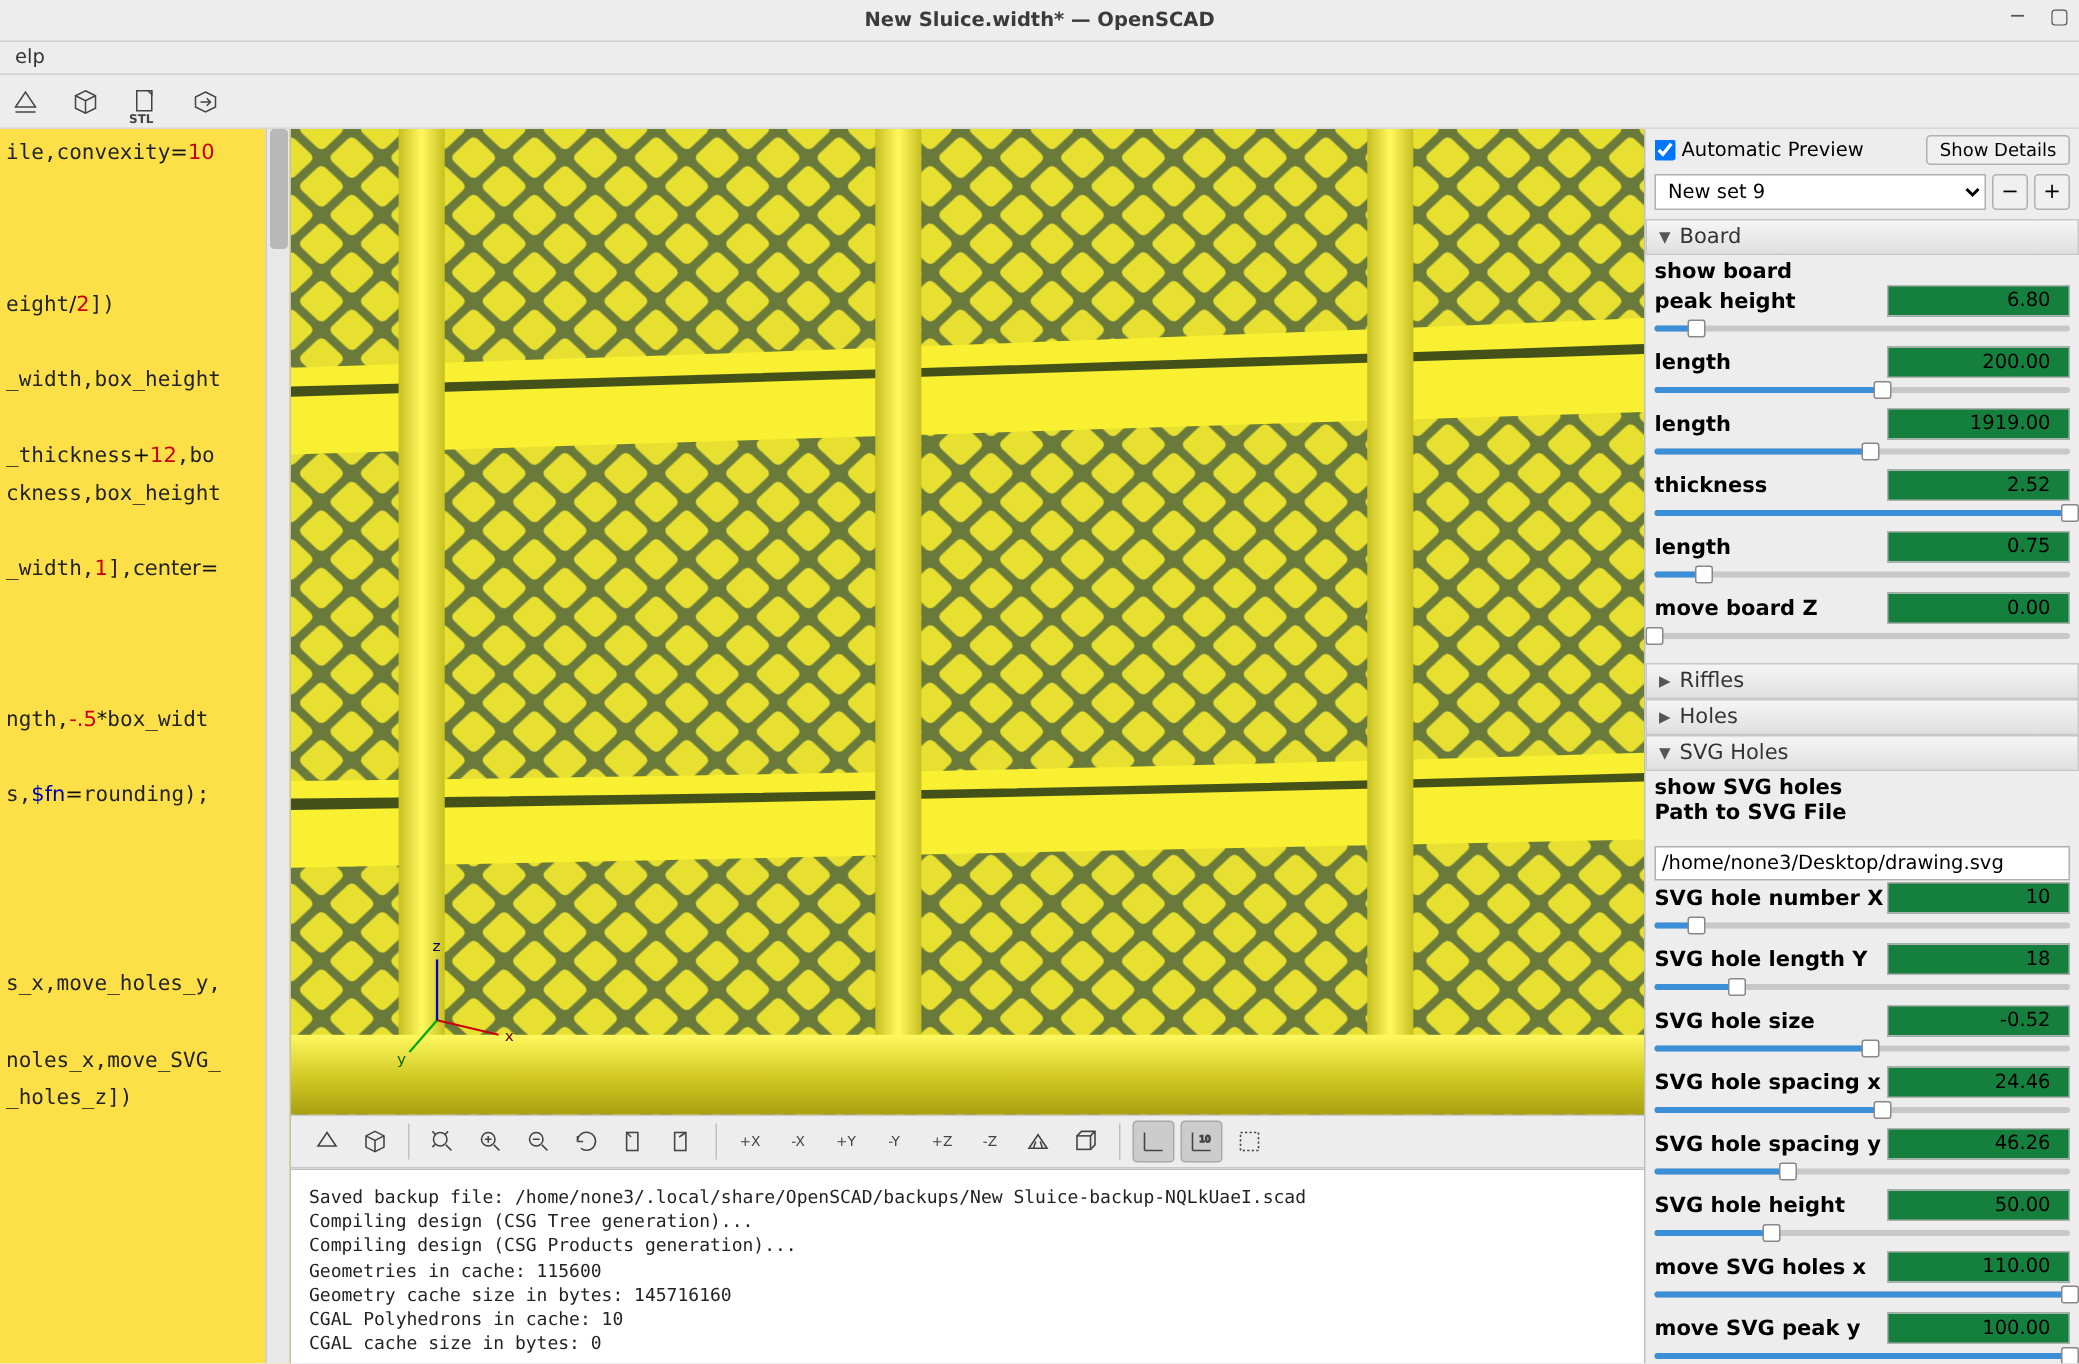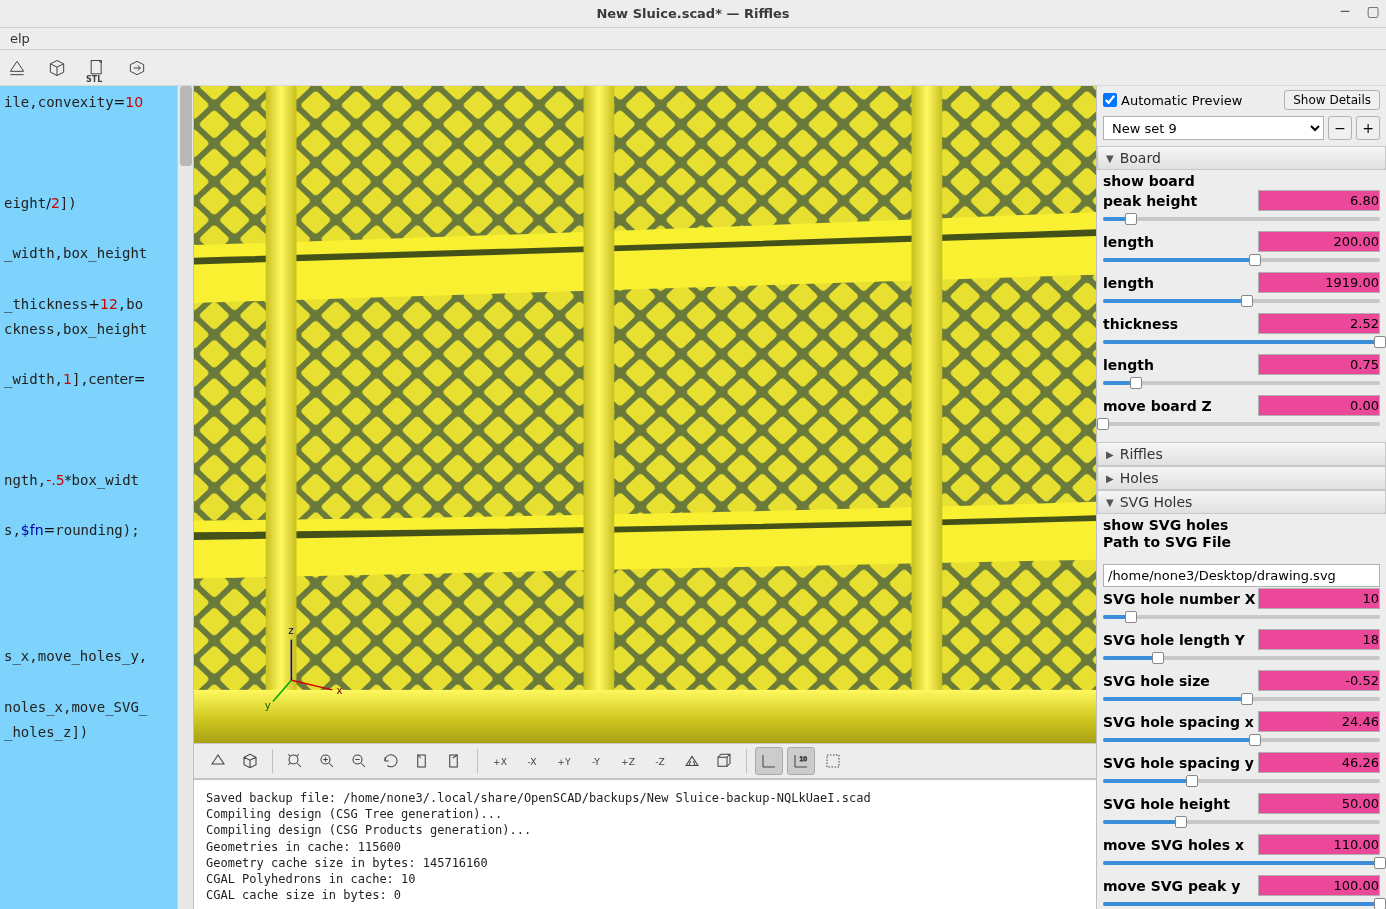--- a/index.html
+++ b/index.html
@@ -12,21 +12,21 @@
 
 .menubar { height: 22px; background: #ededed; padding-left: 4px; font-size: 13px; color: #333; display:flex;align-items:center; border-bottom:1px solid #d0d0d0;}
 .menubar span { padding: 0 6px; }
 
 .toolbar-main { height: 36px; background: #ededed; display: flex; align-items: center; padding-left: 6px; gap: 18px; border-bottom:1px solid #d8d8d8;}
 .tb-icon { width: 22px; height: 22px; color:#444; display:flex;align-items:center;justify-content:center;}
 .tb-icon svg { width: 20px; height: 20px; fill: none; stroke: #444; stroke-width: 1.2; }
 
 .main { display: flex; height: calc(909px - 28px - 22px - 36px); }
 
-.left-panel { width: 194px; background: #7dd3fc; border-right: 1px solid #c0c0c0; overflow: hidden; position: relative; }
+.left-panel { width: 194px; background: #fde047; border-right: 1px solid #c0c0c0; overflow: hidden; position: relative; }
 .code { font-family: "DejaVu Sans Mono", monospace; font-size: 14px; line-height: 1.8; padding: 4px 4px; white-space: pre; color: #222; }
 .code .op { color: #111; }
 .code .num { color: #c00; }
 .code .kw { color: #00a; }
 .code .fn { color: #222; }
 .left-scroll { position:absolute; top:0; right:0; width:16px; height:100%; background:#e8e8e8; border-left:1px solid #ccc;}
 .left-scroll-thumb { position:absolute; top:0; left:2px; width:12px; height:80px; background:#b8b8b8; border-radius:3px;}
 
 .center-panel { flex: 1; display: flex; flex-direction: column; background:#e4e4e4; }
 .viewport { flex: 1; background: linear-gradient(180deg,#d8d8a8 0%, #c8c878 55%, #a8a850 100%); position: relative; overflow: hidden; }
@@ -47,33 +47,33 @@
 .rp-show-details { margin-left:auto; padding:2px 8px; border:1px solid #b0b0b0; background:#f0f0f0; border-radius:3px; font-size:12px;}
 .rp-preset { display:flex; padding:2px 6px 6px 6px; gap:4px;}
 .rp-preset select { flex:1; font-size:13px; padding:2px 4px; border:1px solid #b0b0b0; background:#fff; height:24px;}
 .rp-preset .pbtn { width:24px; height:24px; border:1px solid #b0b0b0; background:#f0f0f0; border-radius:3px; font-size:14px; display:flex;align-items:center;justify-content:center;}
 
 .section-header { background: linear-gradient(#f5f5f5,#e0e0e0); border:1px solid #c8c8c8; padding:3px 8px; font-weight:normal; font-size:14px; color:#333; display:flex; align-items:center; gap:6px;}
 .section-header .tri { font-size:10px; color:#555;}
 .section-body { padding: 2px 6px 6px 6px; }
 .field-row { display:flex; align-items:center; margin-top:1px;}
 .field-label { font-weight:bold; flex:1; font-size:14px;}
-.field-input { width:122px; text-align:right; padding:2px 0; border:1px solid #b0b0b0; background:#ec4899; font-size:13px;}
+.field-input { width:122px; text-align:right; padding:2px 12px; border:1px solid #b0b0b0; background:#15803d; font-size:13px;}
 .slider-row { height:12px; position:relative; margin:2px 0 6px 0;}
 .slider-track { position:absolute; top:4px; left:0; right:0; height:4px; background:#c8c8c8; border-radius:2px;}
 .slider-fill { position:absolute; top:4px; left:0; height:4px; background:#3b8fd8; border-radius:2px;}
 .slider-thumb { position:absolute; top:0; width:12px; height:12px; background:#fff; border:1px solid #888; border-radius:2px; transform:translateX(-6px);}
 .path-input { width:100%; padding:3px 4px; border:1px solid #b0b0b0; background:#fff; font-size:13px; margin-top:14px;}
 
 </style>
 </head>
 <body>
 
 <div class="titlebar">
-  <span class="titlebar-title">New Sluice.scad* — Riffles</span>
+  <span class="titlebar-title">New Sluice.width* — OpenSCAD</span>
   <div class="window-controls">
     <span class="window-btn">─</span>
     <span class="window-btn">▢</span>
   </div>
 </div>
 
 <div class="menubar">
   <span>elp</span>
 </div>
 

